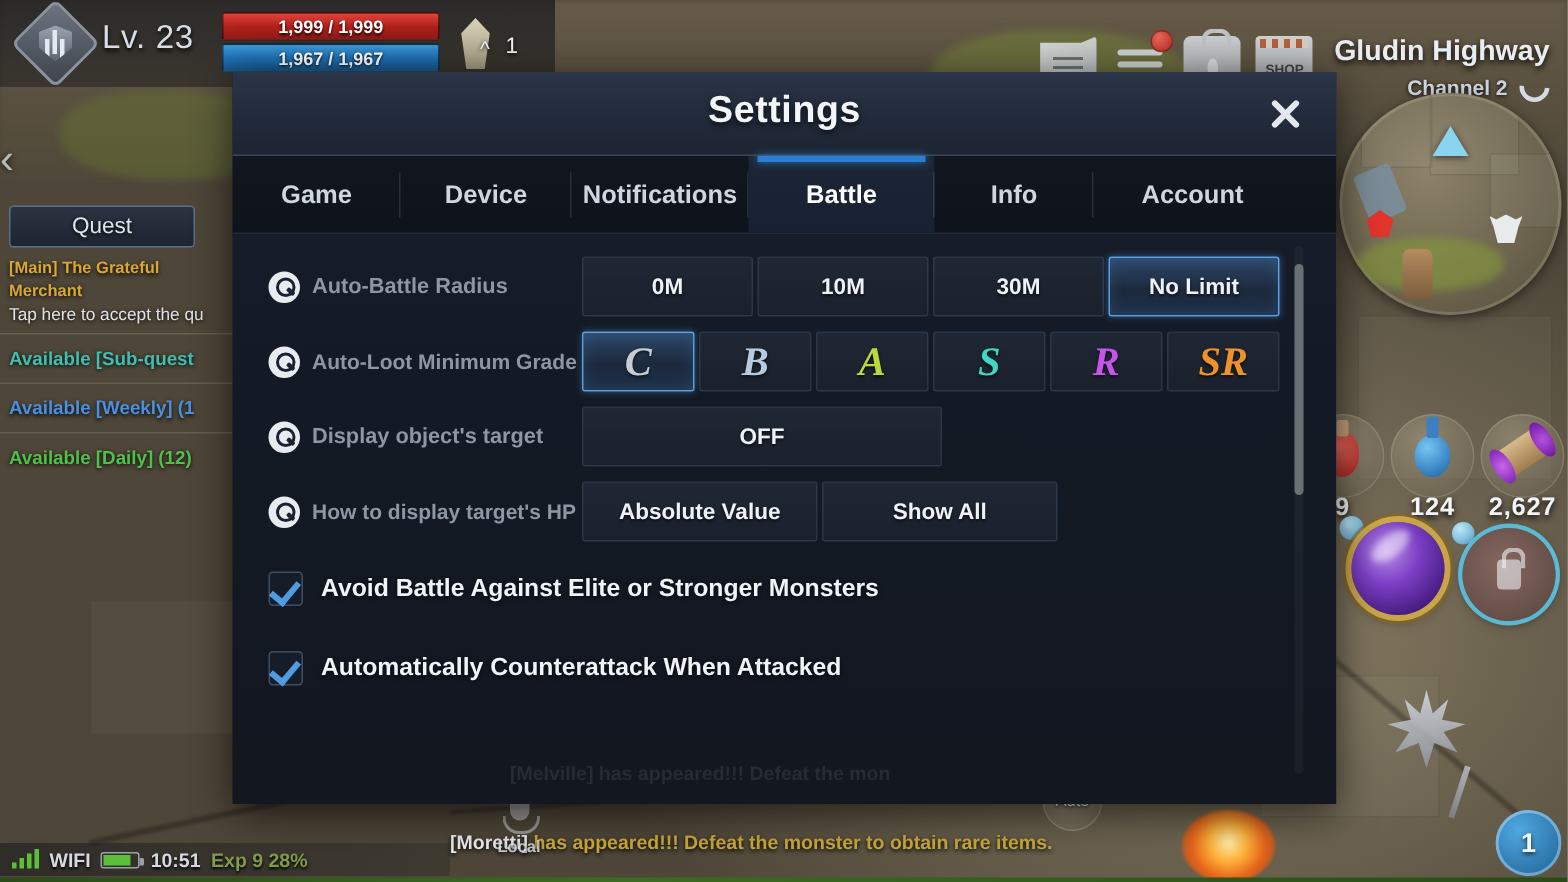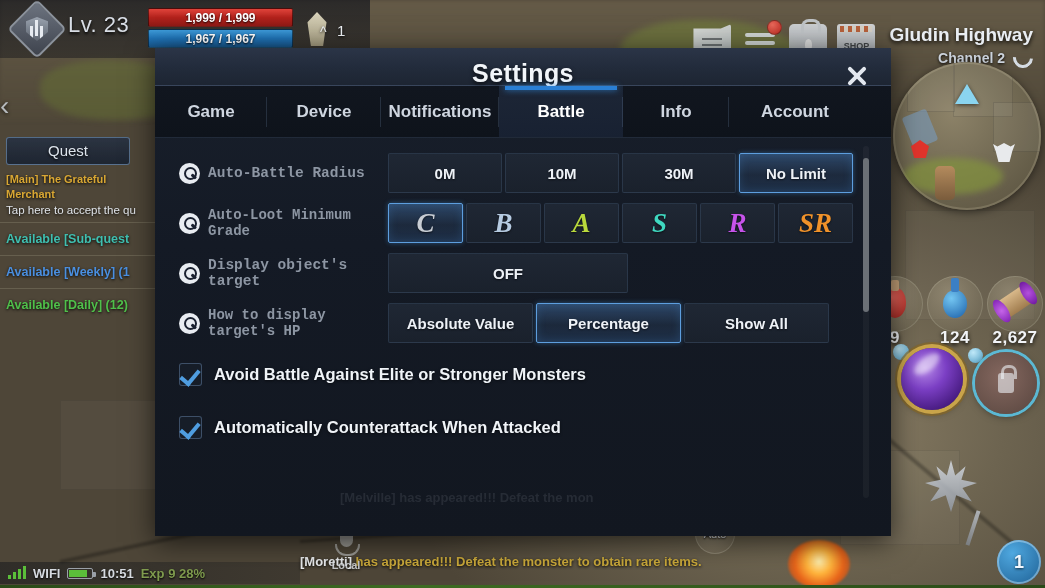--- a/index.html
+++ b/index.html
@@ -503,21 +503,21 @@
   
   .dialog {
     position: absolute; left: 155px; top: 48px;
     width: 736px; height: 488px;
     background: linear-gradient(180deg, #19202c 0%, #141a25 40%, #121720 100%);
     box-shadow: 0 6px 26px rgba(0,0,0,0.65);
     overflow: hidden;
   }
   .dlg-titlebar {
     position: relative;
-    height: 38px;
+    height: 56px;
     background: linear-gradient(180deg, #2b3547 0%, #222b3b 55%, #1d2532 100%);
     border-bottom: 1px solid rgba(120,150,190,0.18);
   }
   .dlg-title {
     position: absolute; left: 0; right: 0; top: 11px;
     text-align: center;
     font-size: 25px; font-weight: bold; color: #f2f5f9;
     letter-spacing: 0.4px;
     text-shadow: 0 2px 4px rgba(0,0,0,0.7);
   }
@@ -601,21 +601,20 @@
   }
   .help-icon::after {
     content: ""; position: absolute; left: 12px; top: 12px;
     width: 6px; height: 2.5px; background: #1a2130;
     transform: rotate(42deg); border-radius: 1px;
   }
   .srow-label {
     font-size: 14.5px; color: #8d96a3; font-weight: bold;
     line-height: 16px;
     width: 180px;
-    font-family: Liberation Mono, monospace;
   }
   .srow-label.two-line { font-size: 14px; }
 
   .seg-group { display: flex; gap: 3px; }
   .seg {
     height: 40px;
     background: linear-gradient(180deg, #1f2734 0%, #1a212c 100%);
     border: 1px solid rgba(70,92,120,0.35);
     border-radius: 2px;
     display: flex; align-items: center; justify-content: center;
@@ -625,21 +624,21 @@
   }
   .seg.sel {
     background: linear-gradient(180deg, #2d4768 0%, #24385380 55%, #1e2f47 100%);
     border: 1px solid #5d9ede;
     box-shadow: 0 0 5px rgba(70,150,225,0.45), inset 0 0 10px rgba(70,140,215,0.22);
   }
   .seg.w-radius { width: 114px; }
   .seg.w-grade  { width: 75px; font-family: "Liberation Serif", serif; font-style: italic; font-size: 27px; }
   .seg.w-off    { width: 240px; }
   .seg.w-on     { width: 240px; }
-  .seg.w-hp     { width: 145px; }
+  .seg.w-hp     { width: 157px; }
 
   .g-c  { color: #c8cdd4; }
   .g-b  { color: #b6cbe2; }
   .g-a  { color: #b9d93c; }
   .g-s  { color: #3fd8c0; }
   .g-r  { color: #c653ea; }
   .g-sr { color: #f0922a; }
 
   .crow {
     display: flex; align-items: center;
@@ -870,21 +869,20 @@
         <span class="seg-group">
           <span class="seg w-off">OFF</span>
         </span>
       </div>
 
       <div class="srow">
         <span class="help-icon"></span>
         <span class="srow-label two-line">How to display target's HP</span>
         <span class="seg-group">
           <span class="seg w-hp">Absolute Value</span>
-          <span class="seg w-hp sel">Percentage</span>
           <span class="seg w-hp">Show All</span>
         </span>
       </div>
 
       <div class="crow">
         <span class="checkbox on"></span>
         <span class="crow-label">Avoid Battle Against Elite or Stronger Monsters</span>
       </div>
 
       <div class="crow">

